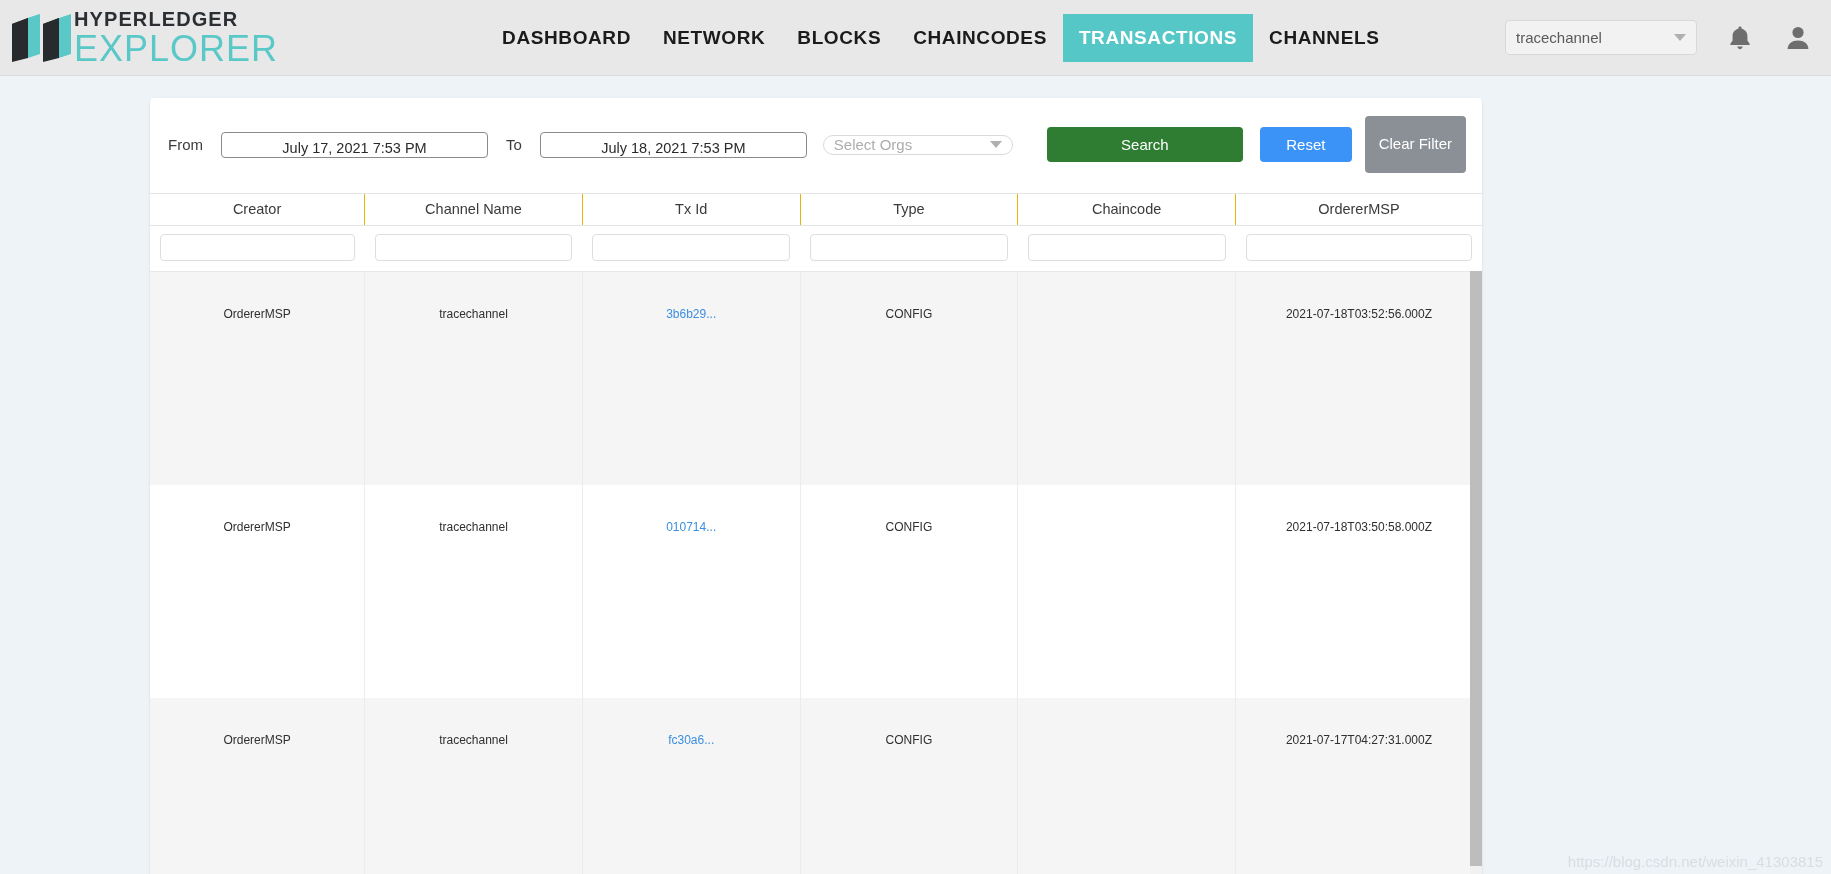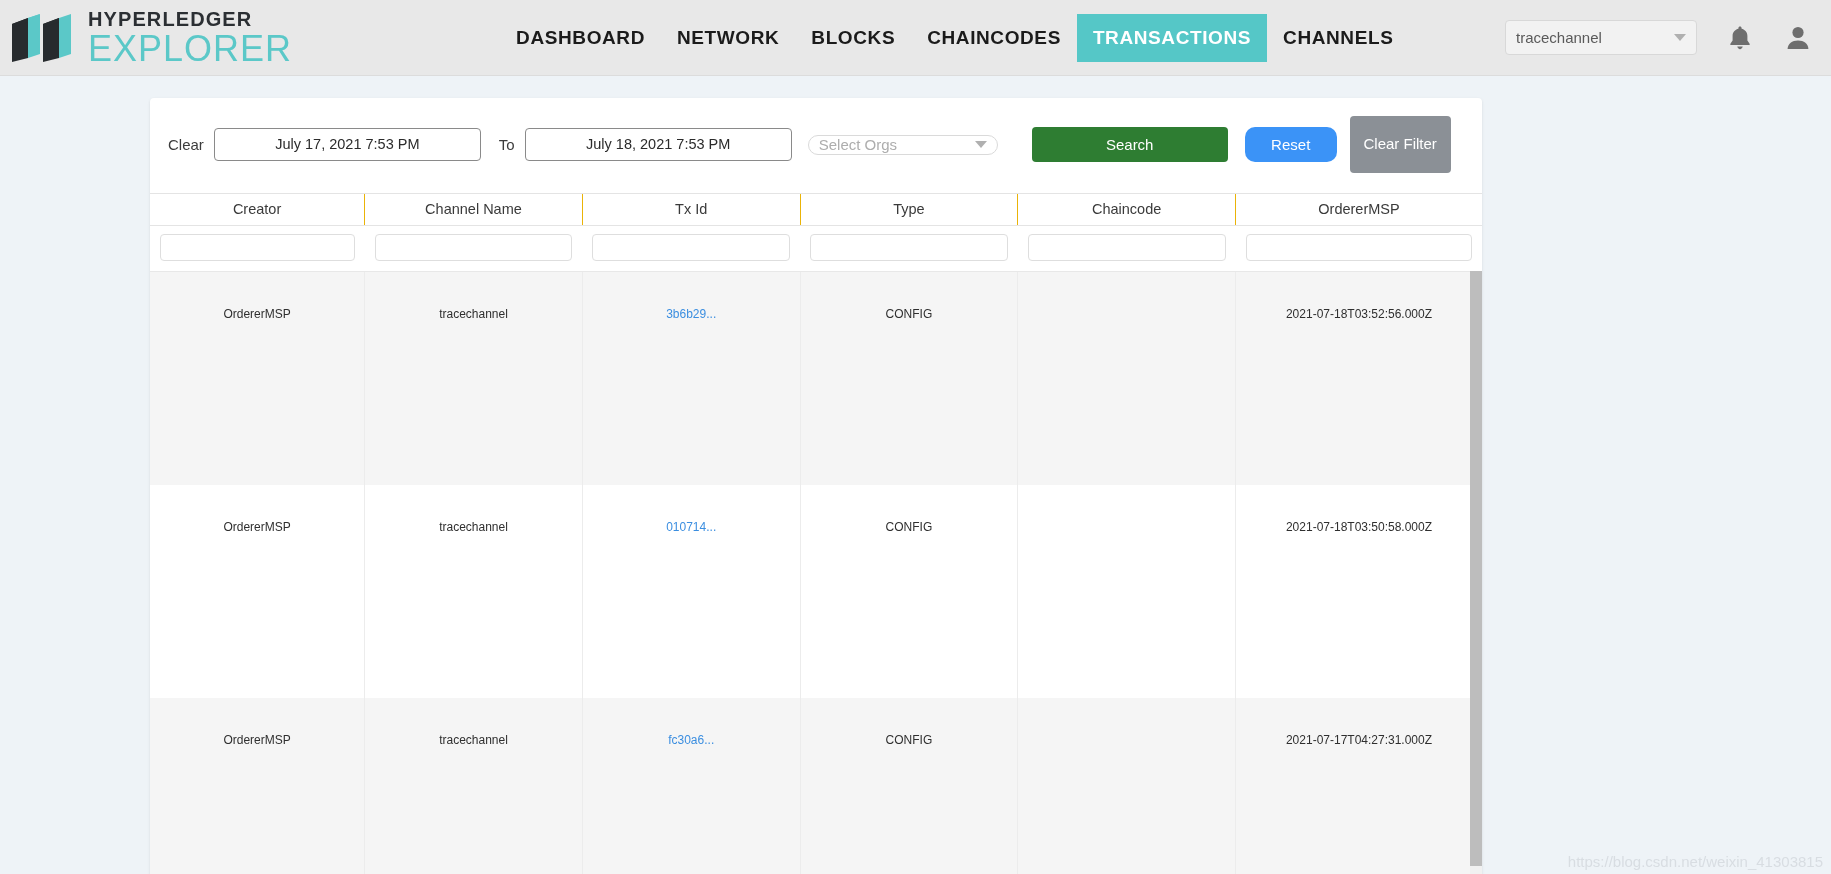--- a/index.html
+++ b/index.html
@@ -14,21 +14,21 @@
   
   .header {
     height: 76px;
     background: #e8e8e8;
     display: flex;
     align-items: center;
     padding: 0 18px 0 10px;
     border-bottom: 1px solid #dcdcdc;
     position: relative;
   }
-  .brand { display: flex; align-items: center; gap: 14px; flex: 0 0 auto; }
+  .brand { display: flex; align-items: center; gap: 0; flex: 0 0 auto; }
   .logo-mark { width: 64px; height: 52px; display: block; }
   .brand-text { line-height: 1; }
   .brand-top {
     font-size: 20px; font-weight: bold; letter-spacing: 1.1px;
     color: #2b2f33; font-family: "Liberation Sans", sans-serif;
   }
   .brand-bottom {
     font-size: 36px; letter-spacing: 1px; color: #5bc8c8;
     margin-top: 2px; font-family: "Liberation Sans", sans-serif;
   }
@@ -75,24 +75,24 @@
     box-shadow: 0 1px 3px rgba(0,0,0,0.10);
   }
 
   .filter-bar {
     display: flex; align-items: center;
     padding: 18px 14px 20px 18px;
     gap: 0;
   }
   .lbl { font-size: 15px; color: #3c3c3c; margin-right: 10px; }
   .date-input {
-    width: 267px; height: 33px;
+    width: 267px; height: 26px;
     border: 1px solid #8a8a8a; border-radius: 4px;
     background: #fff; font-size: 14.5px; color: #2b2b2b;
-    text-align: center; line-height: 31px; cursor: pointer;
+    text-align: center; line-height: 31px; cursor: pointer; margin-left: 8px;
   }
   .orgs-select {
     width: 190px; height: 20px; margin-left: 16px;
     border: 1px solid #dadada; border-radius: 12px;
     background: #fff; display: flex; align-items: center;
     padding: 0 10px; font-size: 15px; color: #adadad; cursor: pointer;
   }
   .orgs-select .caret {
     margin-left: auto;
     width: 0; height: 0;
@@ -103,21 +103,21 @@
   .btn {
     border: none; border-radius: 4px; color: #fff;
     font-size: 15px; cursor: pointer;
     font-family: "Liberation Sans", sans-serif;
   }
   .btn-search {
     width: 196px; height: 35px; background: #2e7d32;
     margin-left: 34px;
   }
   .btn-reset {
-    width: 92px; height: 35px; background: #3b93f7; margin-left: 17px; border-radius: 10px;
+    width: 92px; height: 35px; background: #3b93f7; margin-left: 17px;
   }
   .btn-clear {
     width: 101px; height: 57px; background: #8b9096; margin-left: 13px;
     line-height: 1.25; padding: 0 6px;
   }
 
   
   .table-wrap { position: relative; }
   table { width: 100%; border-collapse: collapse; table-layout: fixed; }
   thead th {
@@ -215,21 +215,21 @@
         <path d="M4.6 26c0-5.3 4.6-8.6 10.4-8.6S25.4 20.7 25.4 26z" fill="#6e6e6e"></path>
       </svg>
     </div>
   </div>
 </div>
 
 <div class="page">
   <div class="card">
 
     <div class="filter-bar">
-      <span class="lbl">Clear</span>
+      <span class="lbl">From</span>
       <div class="date-input">July 17, 2021 7:53 PM</div>
       <span class="lbl" style="margin-left:18px;">To</span>
       <div class="date-input">July 18, 2021 7:53 PM</div>
       <div class="orgs-select">
         <span>Select Orgs</span>
         <span class="caret"></span>
       </div>
       <button class="btn btn-search">Search</button>
       <button class="btn btn-reset">Reset</button>
       <button class="btn btn-clear">Clear Filter</button>

